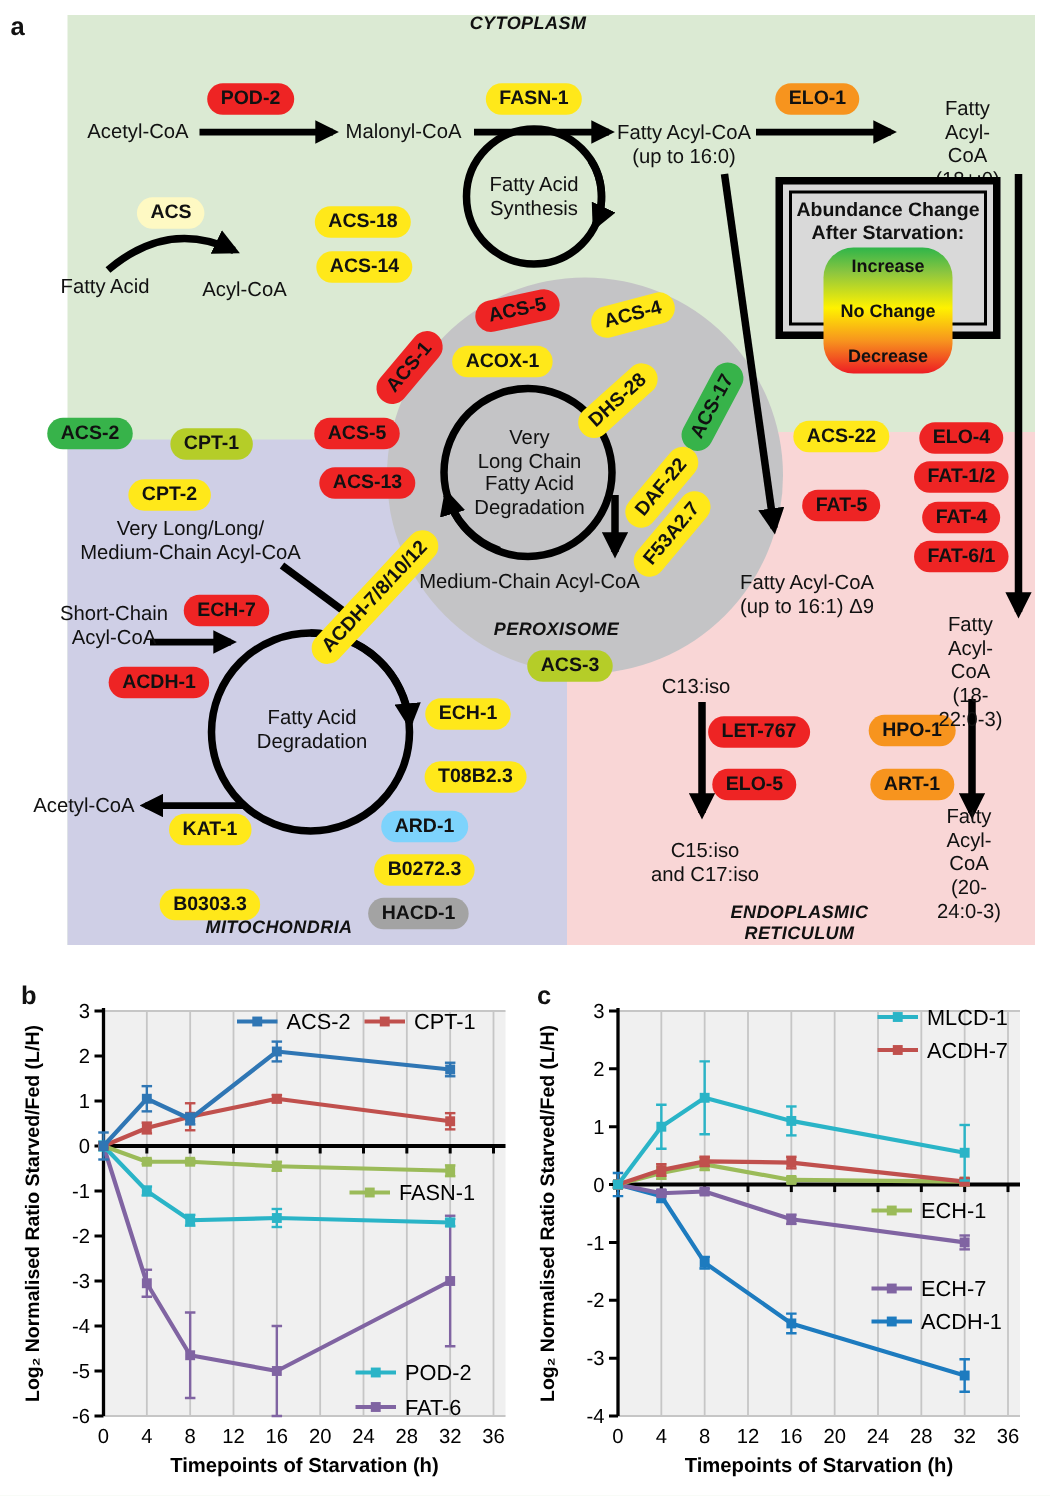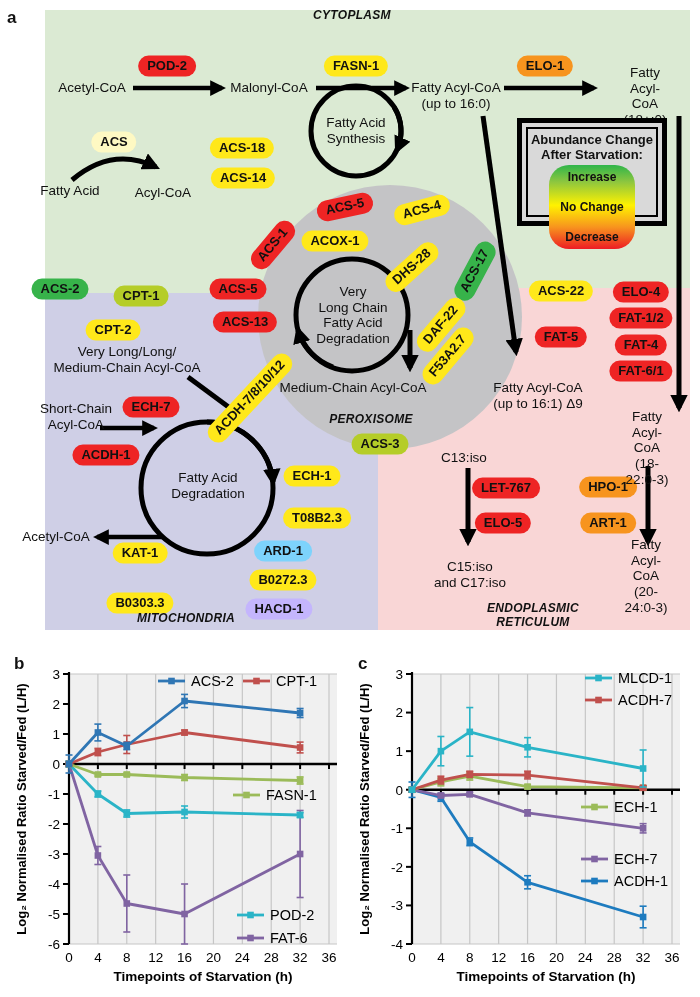--- a/index.html
+++ b/index.html
@@ -91,21 +91,21 @@
         <div class="pill" style="background: rgb(238, 36, 36); left: 245px; top: 322px;">ACS-13</div>
         <div class="pill" style="background: rgb(238, 36, 36); left: 151px; top: 407px;">ECH-7</div>
         <div class="pill" style="background: rgb(238, 36, 36); left: 106px; top: 455px;">ACDH-1</div>
         <div class="pill" style="background: rgb(255, 232, 26); left: 250px; top: 398px; transform: translate(-50%, -50%) rotate(-47deg);">ACDH-7/8/10/12</div>
         <div class="pill" style="background: rgb(255, 232, 26); left: 312px; top: 476px;">ECH-1</div>
         <div class="pill" style="background: rgb(255, 232, 26); left: 317px; top: 504px; margin-top: 14px;">T08B2.3</div>
         <div class="pill" style="background: rgb(255, 232, 26); left: 140px; top: 553px;">KAT-1</div>
         <div class="pill" style="background: rgb(255, 232, 26); left: 140px; top: 583px; margin-top: 20px;">B0303.3</div>
         <div class="pill" style="background: #7dd3fc; left: 283px; top: 551px;">ARD-1</div>
         <div class="pill" style="background: rgb(255, 232, 26); left: 283px; top: 580px;">B0272.3</div>
-        <div class="pill" style="background: #c4b5fd; left: 279px; top: 609px;">HACD-1</div>
+        <div class="pill" style="background: #a3a3a3; left: 279px; top: 609px;">HACD-1</div>
         <div class="pill" style="background: rgb(255, 232, 26); left: 441px; top: 325px; transform: translate(-50%, -50%) rotate(-50deg);">DAF-22</div>
         <div class="pill" style="background: rgb(255, 232, 26); left: 448px; top: 356px; transform: translate(-50%, -50%) rotate(-50deg);">F53A2.7</div>
         <div class="pill" style="background: rgb(181, 205, 40); left: 380px; top: 444px;">ACS-3</div>
         <div class="pill" style="background: rgb(255, 232, 26); left: 561px; top: 291px;">ACS-22</div>
         <div class="pill" style="background: rgb(238, 36, 36); left: 561px; top: 337px;">FAT-5</div>
         <div class="pill" style="background: rgb(238, 36, 36); left: 641px; top: 292px;">ELO-4</div>
         <div class="pill" style="background: rgb(238, 36, 36); left: 641px; top: 318px;">FAT-1/2</div>
         <div class="pill" style="background: rgb(238, 36, 36); left: 641px; top: 345px;">FAT-4</div>
         <div class="pill" style="background: rgb(238, 36, 36); left: 641px; top: 371px;">FAT-6/1</div>
         <div class="pill" style="background: rgb(238, 36, 36); left: 506px; top: 488px;">LET-767</div>

